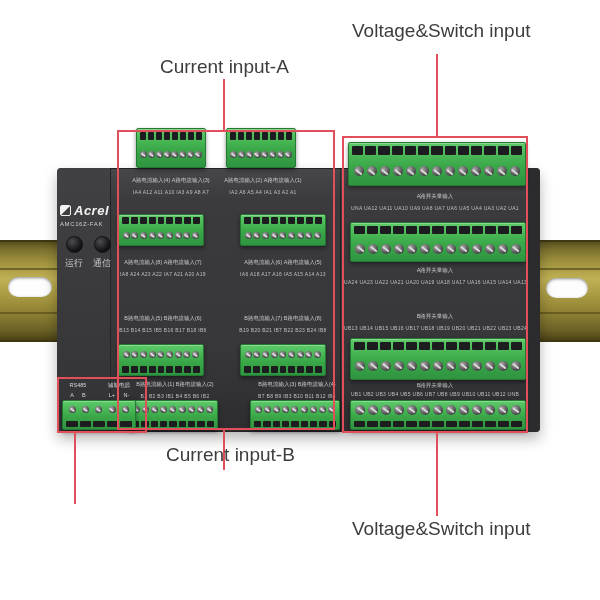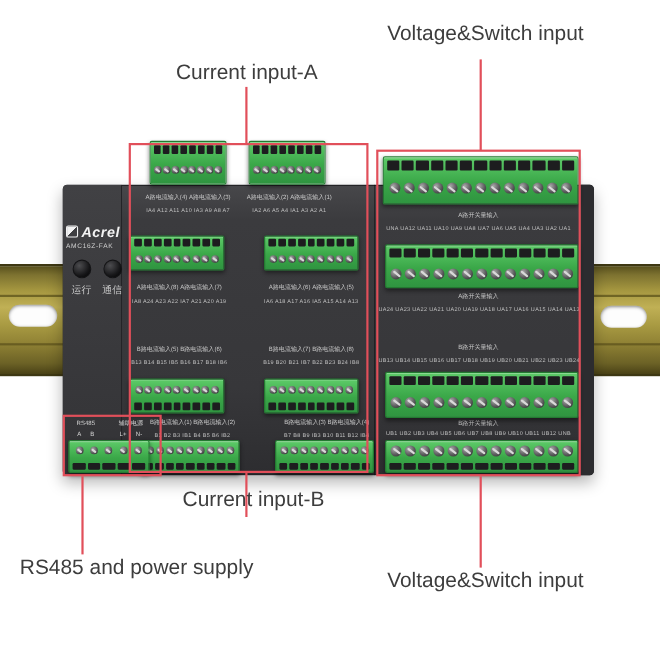--- a/index.html
+++ b/index.html
@@ -488,16 +488,15 @@
 
   <div class="abs ann-line" style="left:223px;top:79px;height:51px;"></div>
   <div class="abs ann-line" style="left:436px;top:54px;height:83px;"></div>
   <div class="abs ann-line" style="left:223px;top:430px;height:40px;"></div>
   <div class="abs ann-line" style="left:74px;top:433px;height:71px;"></div>
   <div class="abs ann-line" style="left:436px;top:433px;height:83px;"></div>
 
   <div class="abs ann-text" style="left:160px;top:56px;">Current input-A</div>
   <div class="abs ann-text" style="left:352px;top:20px;">Voltage&amp;Switch input</div>
   <div class="abs ann-text" style="left:142px;top:444px;margin-left:24px;">Current input-B</div>
-  <div class="abs ann-text" style="left:18px;top:506px;">RS485 and power supply</div>
   <div class="abs ann-text" style="left:352px;top:518px;">Voltage&amp;Switch input</div>
 
 </div>
 
 </body></html>

